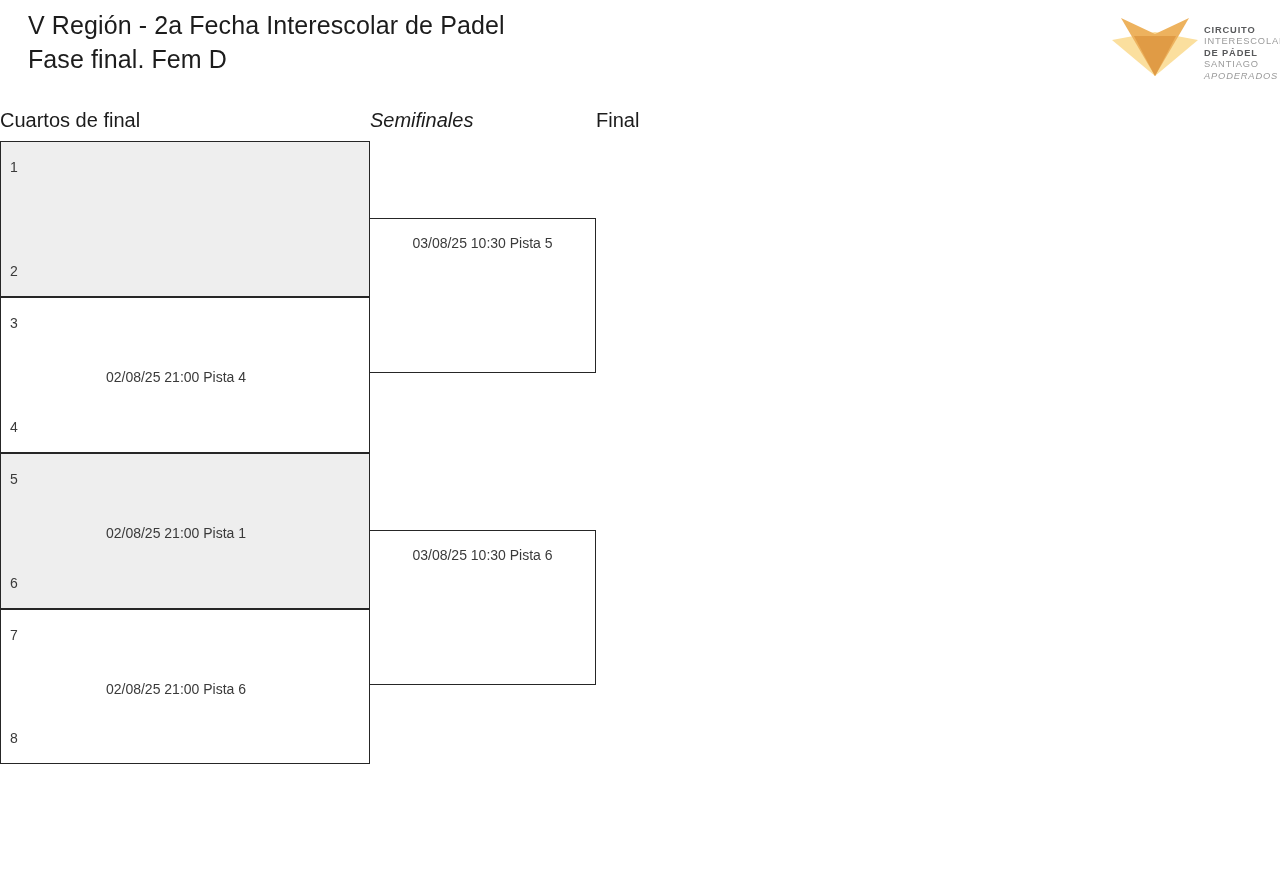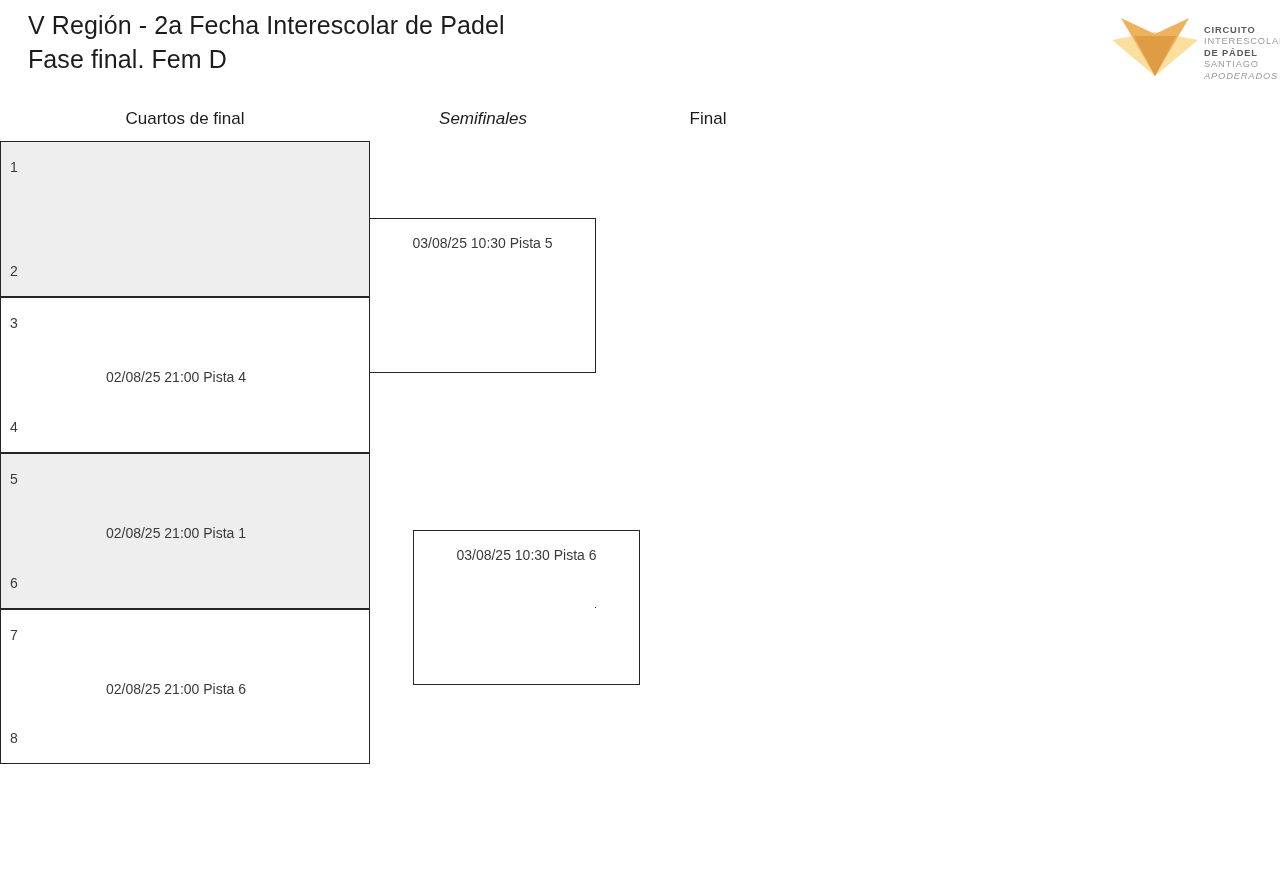--- a/index.html
+++ b/index.html
@@ -71,24 +71,24 @@
     font-weight: 700;
     color: #58595b;
   }
   .logo-line.ital {
     font-style: italic;
   }
 
   
   .round-header {
     position: absolute;
-    font-size: 17px;
+    font-size: 20px;
     color: #1c1c1c;
     white-space: nowrap;
-    text-align: center;
+    text-align: left;
   }
   #hdr-qf { left: 0px;   top: 109px; width: 370px; }
   #hdr-sf { left: 370px; top: 109px; width: 226px; font-style: italic; }
   #hdr-f  { left: 596px; top: 109px; width: 224px; }
 
   
   #bracket {
     position: absolute;
     left: 0; top: 0;
     width: 1280px;
@@ -125,21 +125,21 @@
   
   #qf1 { left: 0px; top: 141px; width: 370px; height: 156px; }
   #qf2 { left: 0px; top: 297px; width: 370px; height: 156px; }
   #qf3 { left: 0px; top: 453px; width: 370px; height: 156px; }
   #qf4 { left: 0px; top: 609px; width: 370px; height: 155px; }
 
   .qf .match-label { left: 0px; top: 71px; width: 350px; }
 
   
   #sf1 { left: 369px; top: 218px; width: 227px; height: 155px; }
-  #sf2 { left: 369px; top: 530px; width: 227px; height: 155px; margin-left: 44px; }
+  #sf2 { left: 369px; top: 530px; width: 227px; height: 155px; }
   .sf .match-label { left: 0px; top: 16px; width: 225px; }
 
   
   #fin { left: 595px; top: 295px; width: 226px; height: 313px; }
   #fin .match-label { left: 0px; top: 112px; width: 224px; }
 
   
   .connector {
     position: absolute;
     height: 0;

